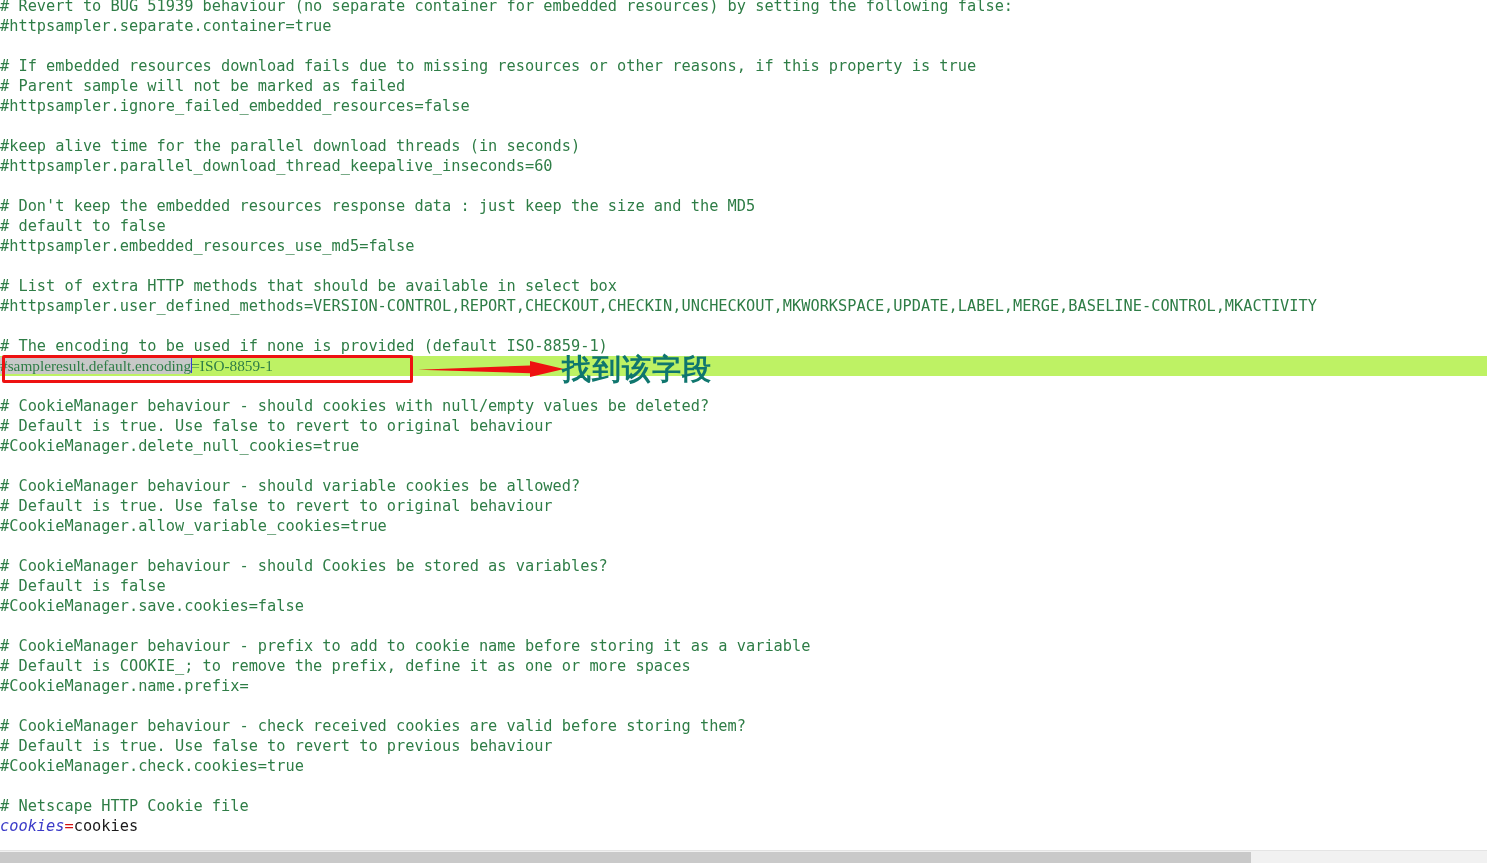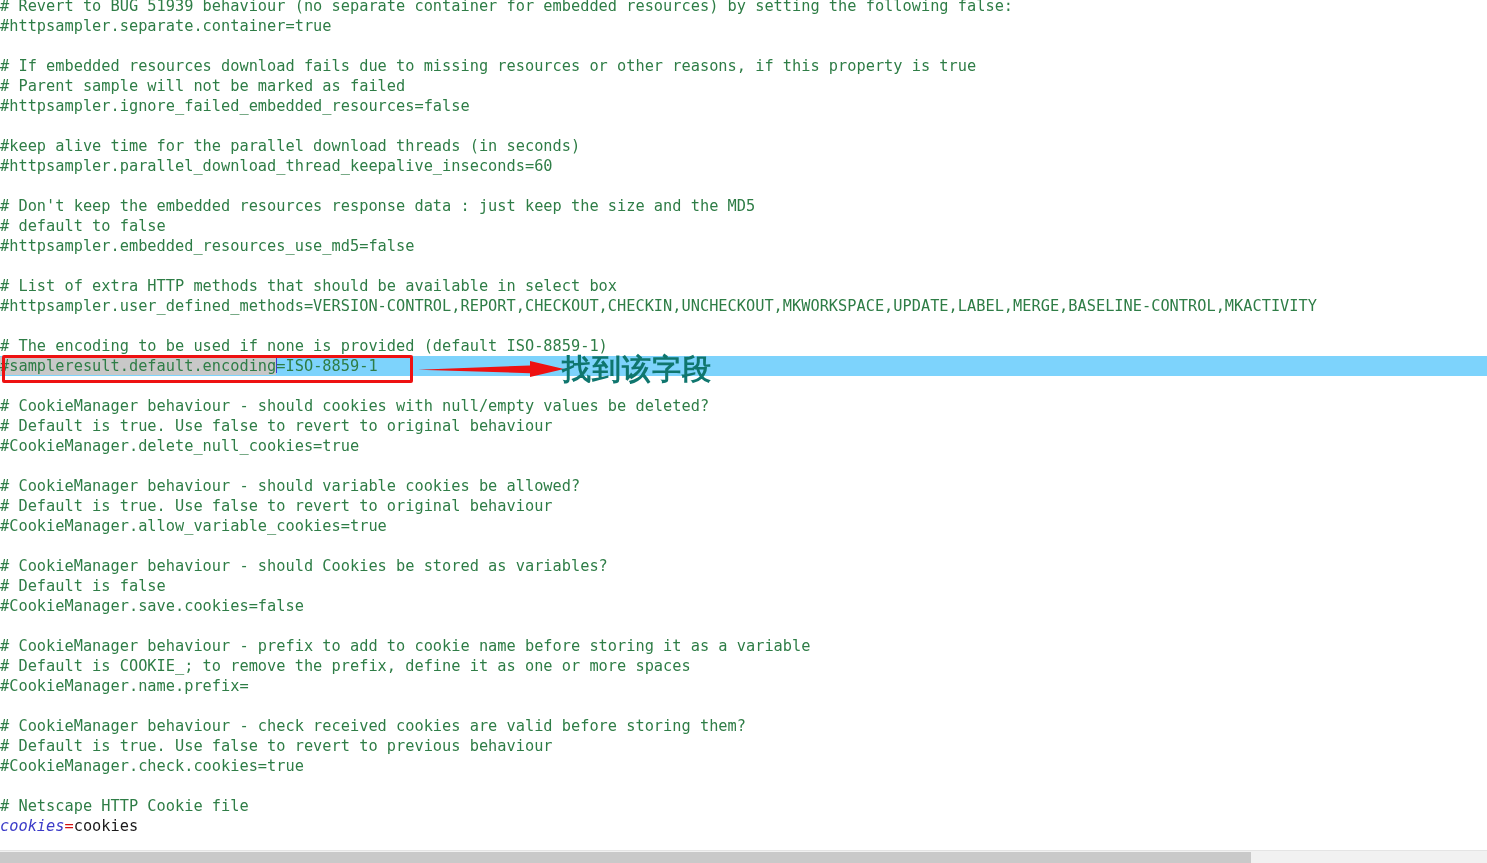--- a/index.html
+++ b/index.html
@@ -38,21 +38,22 @@
     line-height: 20px;
     padding-left: 0px;
     white-space: pre;
     position: relative;
   }
 
   .line.blank { color: transparent; }
 
   
   .line.active {
-    background: #7dd3fc;
+    background: #bef264;
+    font-family: Liberation Serif, serif;
   }
 
   
   .sel {
     background: #c8c8c8;
     color: #2e7d46;
   }
 
   
   .caret {

